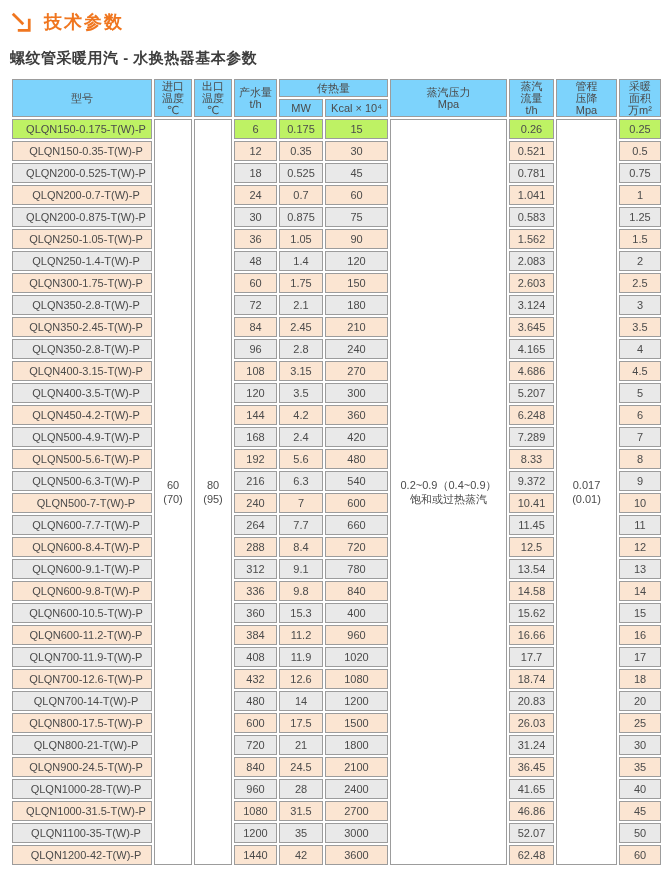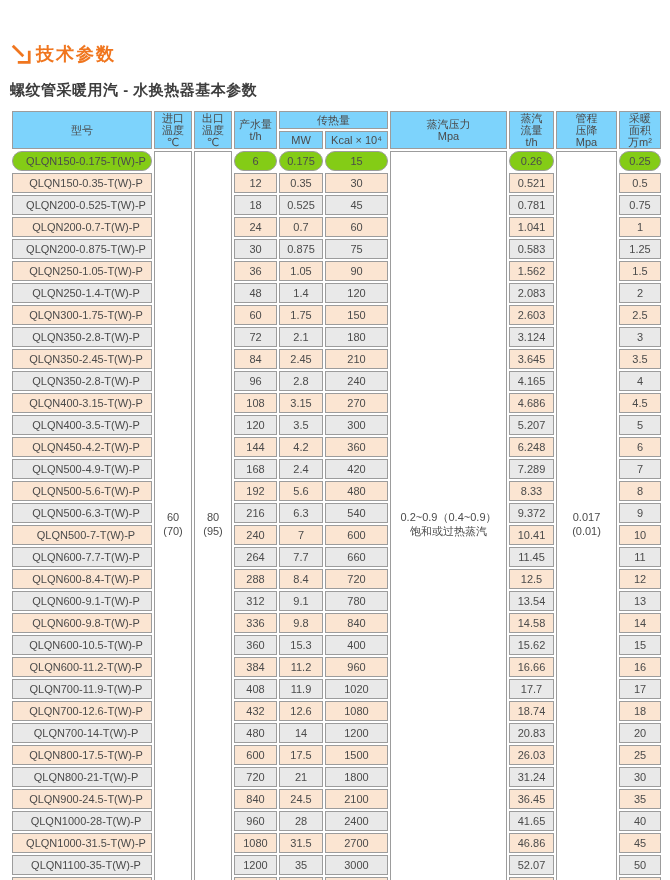--- a/index.html
+++ b/index.html
@@ -5,21 +5,21 @@
   * { margin: 0; padding: 0; box-sizing: border-box; }
   html, body { background: #ffffff; }
   body {
     width: 670px; height: 880px;
     font-family: "Liberation Sans", "DejaVu Sans", sans-serif;
     color: #4b4b4b;
     overflow: hidden;
   }
   .page { padding: 8px 7px 0 10px; }
 
-  .title-row { display: flex; align-items: center; gap: 4px; height: 28px; margin-top: 32px; }
+  .title-row { display: flex; align-items: center; gap: 12px; height: 28px; }
   .title-icon { flex: 0 0 auto; display: inline-flex; }
   .title-icon svg { stroke: #F0761F; stroke-width: 3; fill: none; }
   .page-title {
     font-size: 18px; font-weight: bold; color: #F0761F;
     letter-spacing: 2px;
   }
 
   .subtitle {
     margin-top: 13px; height: 17px;
     font-size: 15px; font-weight: bold; color: #3d3d3d;
@@ -45,21 +45,21 @@
   thead th {
     background: #7dd3fc;
     font-weight: normal;
     line-height: 12px;
     padding: 0;
   }
   thead tr { height: 18px; }
   tbody tr { height: 20px; }
   tbody td { height: 20px; line-height: 13px; background: #ffffff; }
   td.model { text-align: left; padding-left: 8px; }
-  td.c-white { background: #84cc16; border-radius: 10px; }
+  td.c-white { background: #bef264; }
   td.c-peach { background: #FBE5D2; }
   td.c-gray  { background: #E9E9E9; }
   td.merged  { background: #ffffff; line-height: 14px; }
 </style>
 </head>
 <body>
 
 <div class="page">
 
   <div class="title-row">

